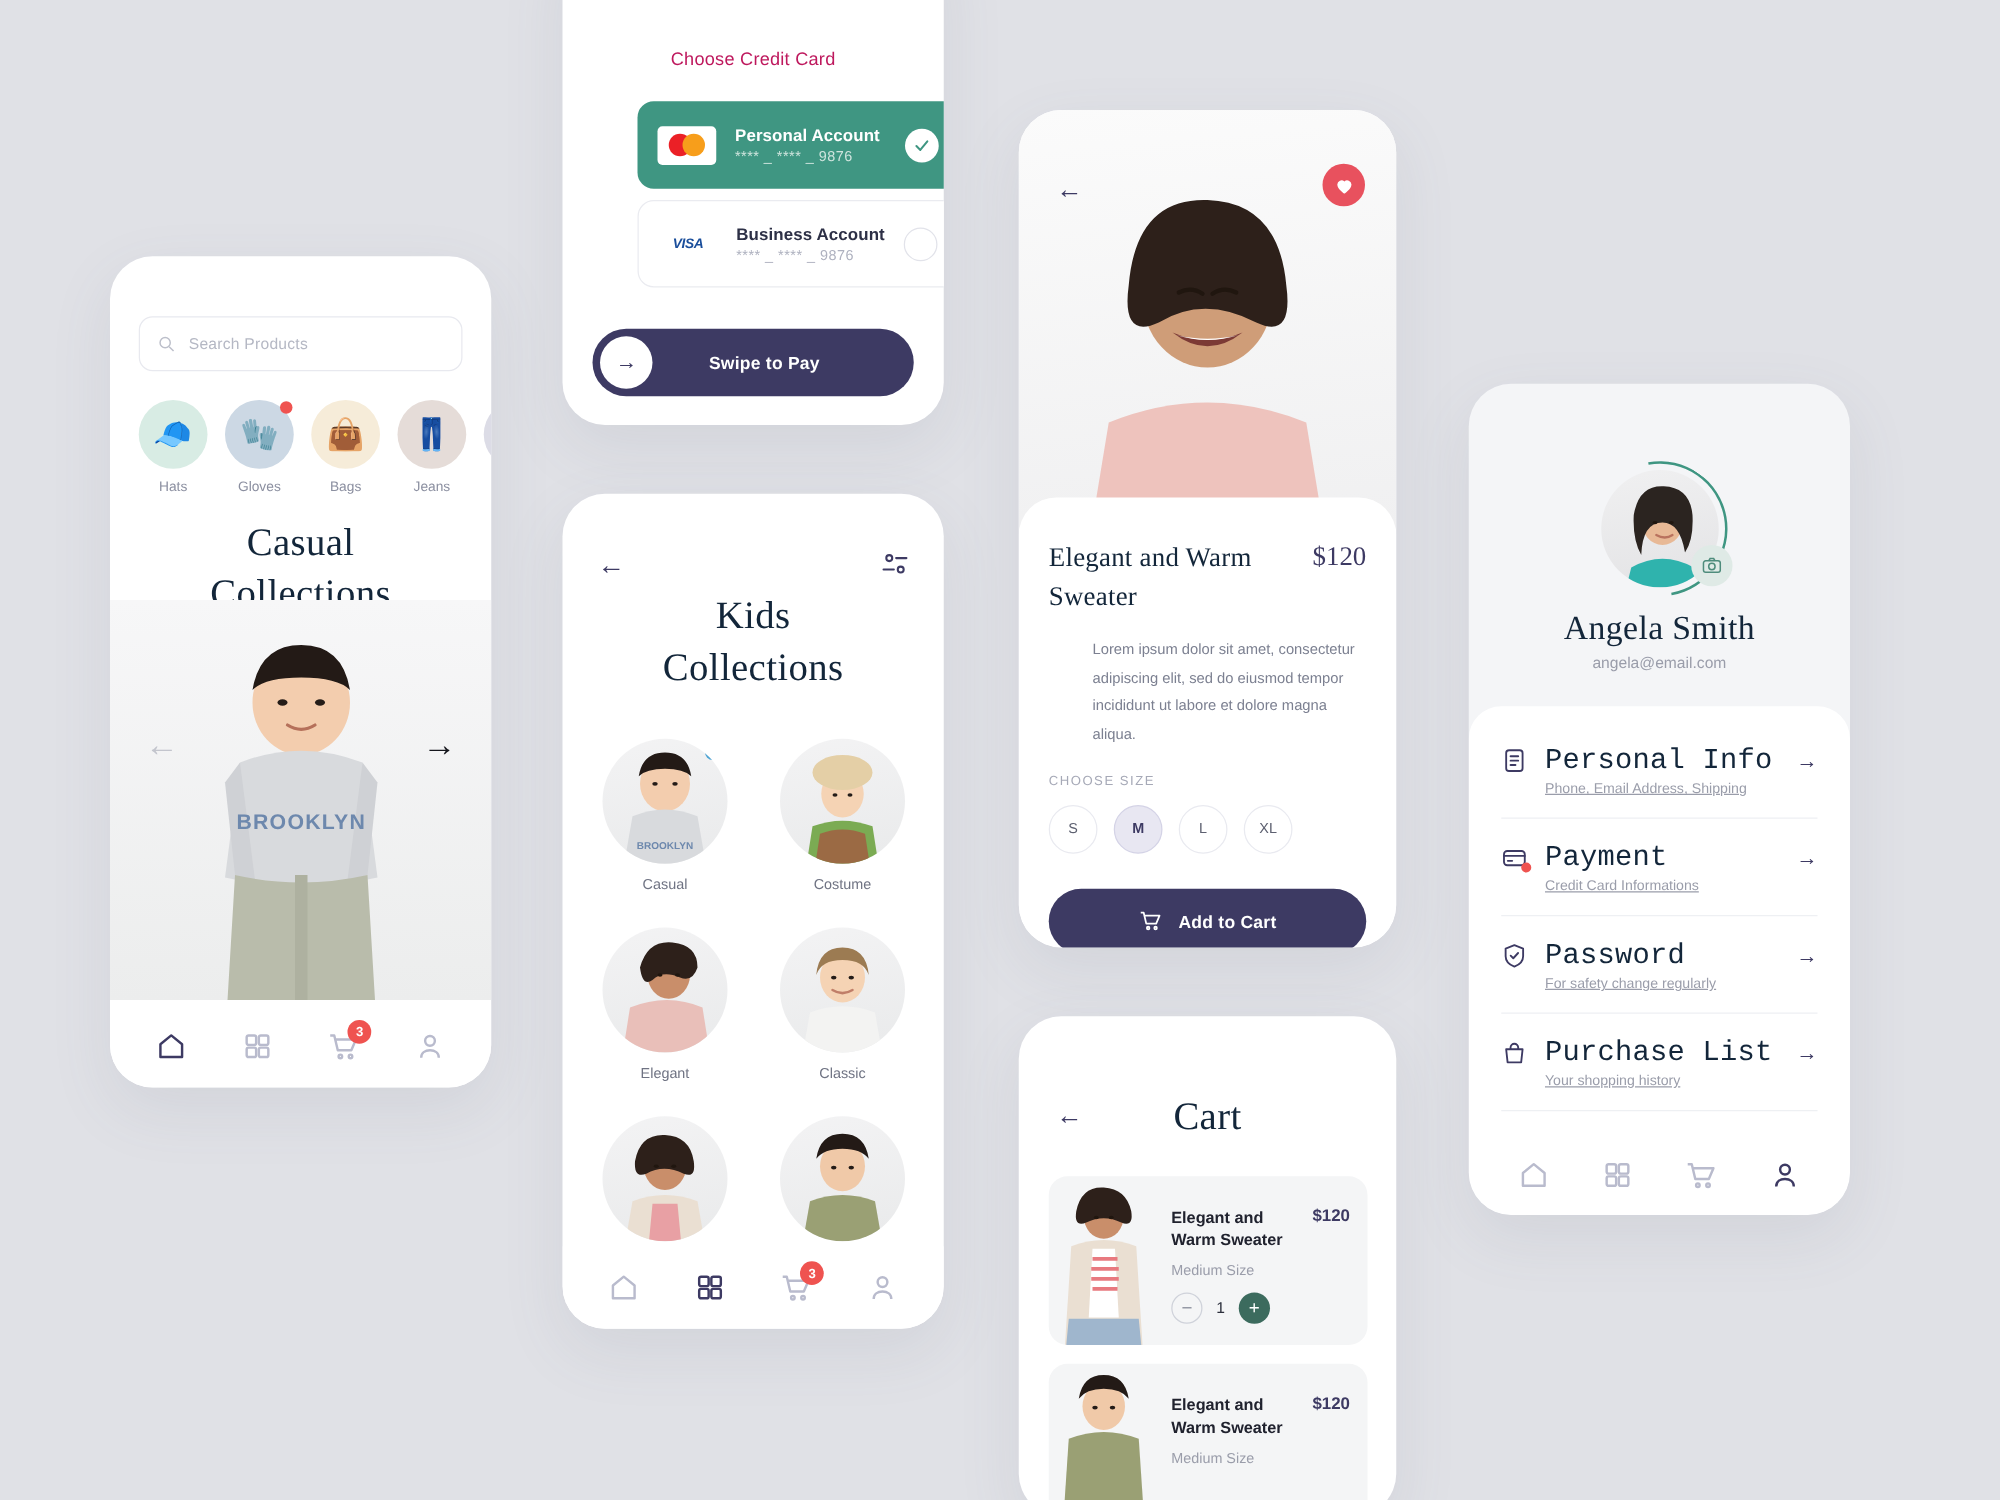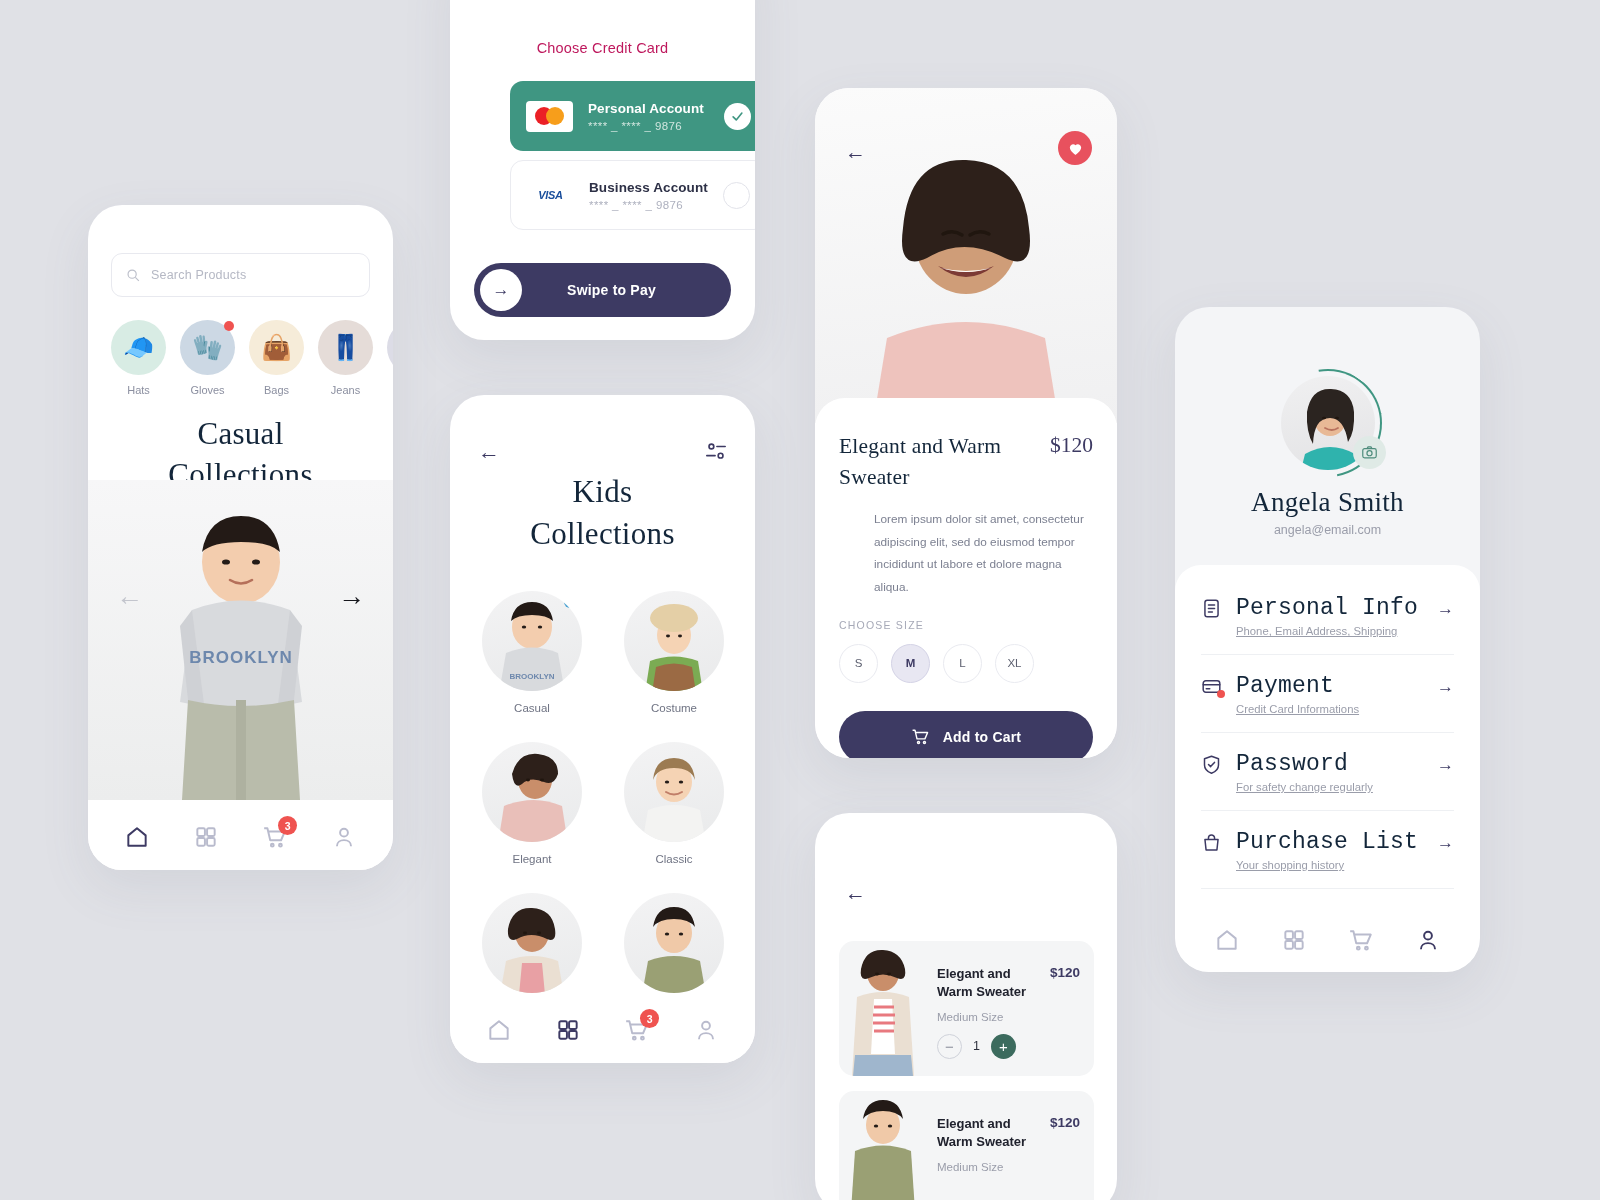--- a/index.html
+++ b/index.html
@@ -533,20 +533,21 @@
           <circle cx="9.5" cy="19.5" r="1.3"></circle>
           <circle cx="17" cy="19.5" r="1.3"></circle>
       </svg>
       <span>Add to Cart</span>
     </div>
   </div>
 </div>
 
 <div class="screen" id="screen-cart">
   <div class="c-back">←</div>
+  <div class="cart-title serif">Cart</div>
 
   <div class="citem" id="citem-0">
     <div class="ci-img">
       <svg viewBox="0 0 88 133" width="88" height="133">
         <ellipse cx="44" cy="30" rx="16" ry="18" fill="#c98e6a"></ellipse>
         <path d="M22 26 q4-20 22-19 q18 1 22 19 q2 13-8 9 q-14-7-28 0 q-10 4-8-9z" fill="#2d201a"></path>
         <ellipse cx="38" cy="31" rx="2" ry="1.4" fill="#20160f"></ellipse>
         <ellipse cx="50" cy="31" rx="2" ry="1.4" fill="#20160f"></ellipse>
         <path d="M18 54 q26-10 52 0 l5 79 h-62z" fill="#eadfd2"></path>
         <path d="M35 56 h18 l3 55 h-24z" fill="#fff"></path>

